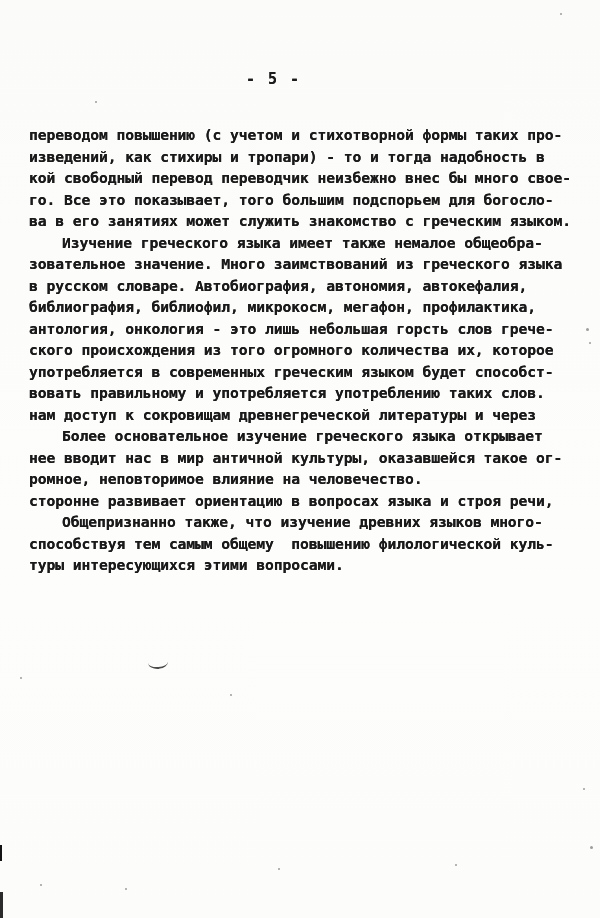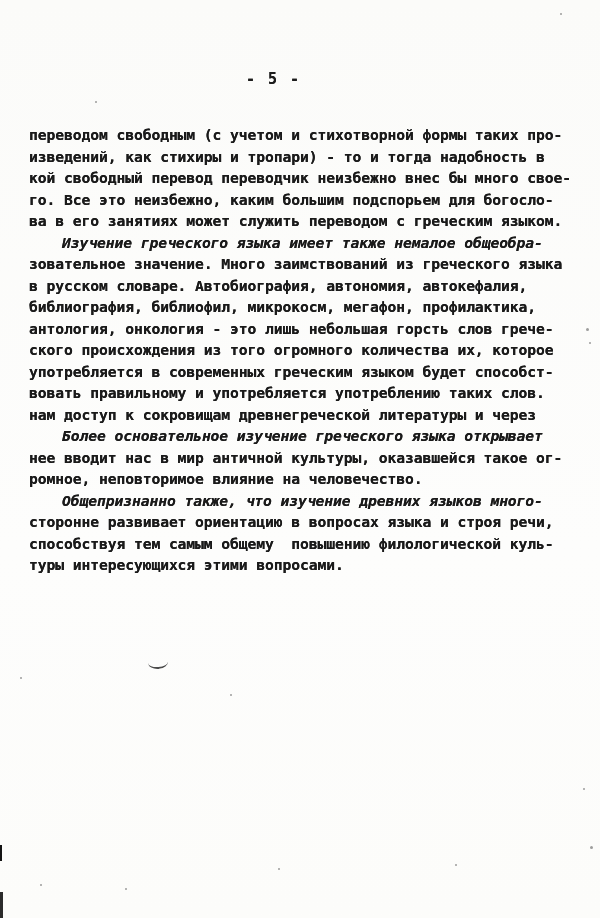--- a/index.html
+++ b/index.html
@@ -41,21 +41,20 @@
     white-space: pre;
     font-size: 14.7px;
     line-height: 21.5px;
     font-weight: bold;
     color: #1a1a1a;
     letter-spacing: -0.1px;
     text-shadow: 0 0 0.6px rgba(20,20,20,0.9);
   }
   .line.indent {
     text-indent: 33px;
-    font-style: italic;
   }
   
   .speck {
     position: absolute;
     background: #6a6a6a;
     border-radius: 50%;
     opacity: 0.65;
   }
   .edge-mark {
     position: absolute;
@@ -75,39 +74,39 @@
   }
 </style>
 </head>
 <body>
 
 <div class="page">
 
   <div class="page-number">- 5 -</div>
 
   <div class="text-block">
-    <div class="line">переводом свободным (с учетом и стихотворной формы таких про-</div>
+    <div class="line">переводом повышению (с учетом и стихотворной формы таких про-</div>
     <div class="line">изведений, как стихиры и тропари) - то и тогда надобность в</div>
     <div class="line">кой свободный перевод переводчик неизбежно внес бы много свое-</div>
-    <div class="line">го. Все это неизбежно, каким большим подспорьем для богосло-</div>
-    <div class="line">ва в его занятиях может служить переводом с греческим языком.</div>
+    <div class="line">го. Все это показывает, того большим подспорьем для богосло-</div>
+    <div class="line">ва в его занятиях может служить знакомство с греческим языком.</div>
     <div class="line indent">Изучение греческого языка имеет также немалое общеобра-</div>
     <div class="line">зовательное значение. Много заимствований из греческого языка</div>
     <div class="line">в русском словаре. Автобиография, автономия, автокефалия,</div>
     <div class="line">библиография, библиофил, микрокосм, мегафон, профилактика,</div>
     <div class="line">антология, онкология - это лишь небольшая горсть слов грече-</div>
     <div class="line">ского происхождения из того огромного количества их, которое</div>
     <div class="line">употребляется в современных греческим языком будет способст-</div>
     <div class="line">вовать правильному и употребляется употреблению таких слов.</div>
     <div class="line">нам доступ к сокровищам древнегреческой литературы и через</div>
     <div class="line indent">Более основательное изучение греческого языка открывает</div>
     <div class="line">нее вводит нас в мир античной культуры, оказавшейся такое ог-</div>
     <div class="line">ромное, неповторимое влияние на человечество.</div>
+    <div class="line">сторонне развивает ориентацию в вопросах языка и строя речи,</div>
     <div class="line indent">Общепризнанно также, что изучение древних языков много-</div>
-    <div class="line">сторонне развивает ориентацию в вопросах языка и строя речи,</div>
     <div class="line">способствуя тем самым общему  повышению филологической куль-</div>
     <div class="line">туры интересующихся этими вопросами.</div>
   </div>
 
   <div class="curve-mark"></div>
   <div class="edge-mark" style="top:845px; width:2px; height:16px;"></div>
   <div class="edge-mark" style="top:892px; width:3px; height:26px; opacity:0.9;"></div>
   <div class="speck" style="left:560px; top:13px;  width:2px; height:2px;"></div>
   <div class="speck" style="left:95px;  top:101px; width:2px; height:2px;"></div>
   <div class="speck" style="left:520px; top:160px; width:2px; height:2px;"></div>

